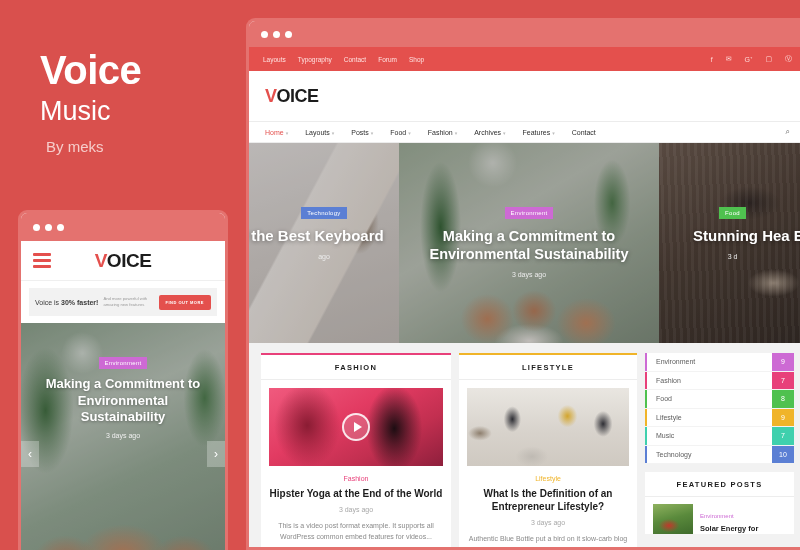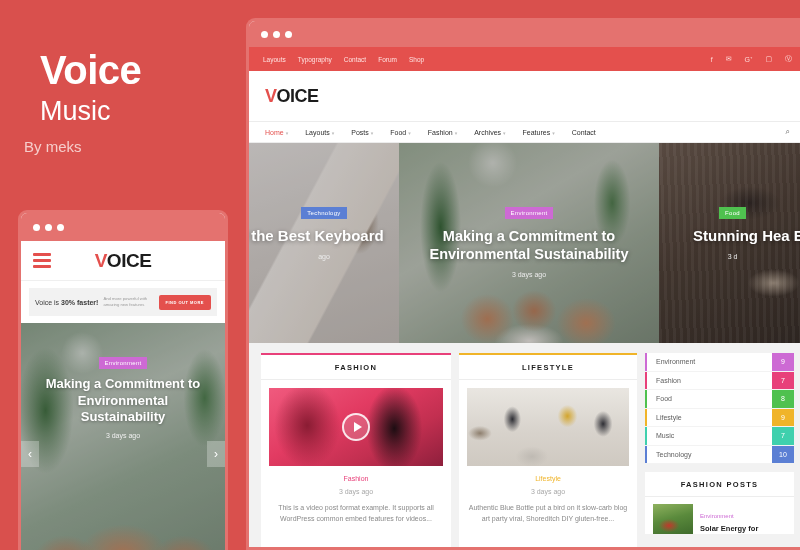--- a/index.html
+++ b/index.html
@@ -18,21 +18,21 @@
   }
   .promo-title {
     position: absolute; left: 40px; top: 48px;
     font-size: 40px; font-weight: bold; color: #ffffff; letter-spacing: -0.5px;
   }
   .promo-sub {
     position: absolute; left: 40px; top: 96px;
     font-size: 27px; font-weight: 300; color: #ffffff; letter-spacing: 0px;
   }
   .promo-by {
-    position: absolute; left: 24px; top: 138px;
+    position: absolute; left: 46px; top: 138px;
     font-size: 15px; font-weight: 400; color: #f6cdcb;
   }
 
   
   .phone {
     position: absolute; left: 18px; top: 210px;
     width: 210px; height: 345px;
     background: #ffffff;
     border: 3px solid #e4726f;
     border-radius: 9px 9px 0 0;
@@ -389,30 +389,32 @@
 
       <div class="col fashion">
         <div class="sec-head">FASHION</div>
         <div class="card-body">
           <div class="thumb fashion">
             <span class="playbtn">
                 <i></i>
               </span>
           </div>
           <span class="cat-link fashion">Fashion</span>
+          <div class="post-title">Hipster Yoga at the End of the World</div>
           <div class="post-date">3 days ago</div>
           <div class="excerpt">This is a video post format example. It supports all WordPress common embed features for videos...</div>
         </div>
       </div>
 
       <div class="col lifestyle">
         <div class="sec-head">LIFESTYLE</div>
         <div class="card-body">
           <div class="thumb lifestyle"></div>
           <span class="cat-link lifestyle">Lifestyle</span>
+          <div class="post-title">What Is the Definition of an Entrepreneur Lifestyle?</div>
           <div class="post-date">3 days ago</div>
           <div class="excerpt">Authentic Blue Bottle put a bird on it slow-carb blog art party viral, Shoreditch DIY gluten-free...</div>
         </div>
       </div>
 
       <div class="col side">
 
         <div class="widget">
 
           <div class="catrow">
@@ -441,21 +443,21 @@
             <span class="catcount" style="background:#3fd0ad">7</span>
           </div>
           <div class="catrow">
             <span class="catbar" style="background:#5b7fd4"></span>
             <span class="catname">Technology</span>
             <span class="catcount" style="background:#5b7fd4">10</span>
           </div>
         </div>
 
         <div class="widget featured">
-          <div class="sec-head">FASHION POSTS</div>
+          <div class="sec-head">FEATURED POSTS</div>
           <div class="feat-row">
             <span class="feat-thumb"></span>
             <span>
               <span class="feat-cat">Environment</span>
               <div class="feat-title">Solar Energy for</div>
             </span>
           </div>
         </div>
 
       </div>

